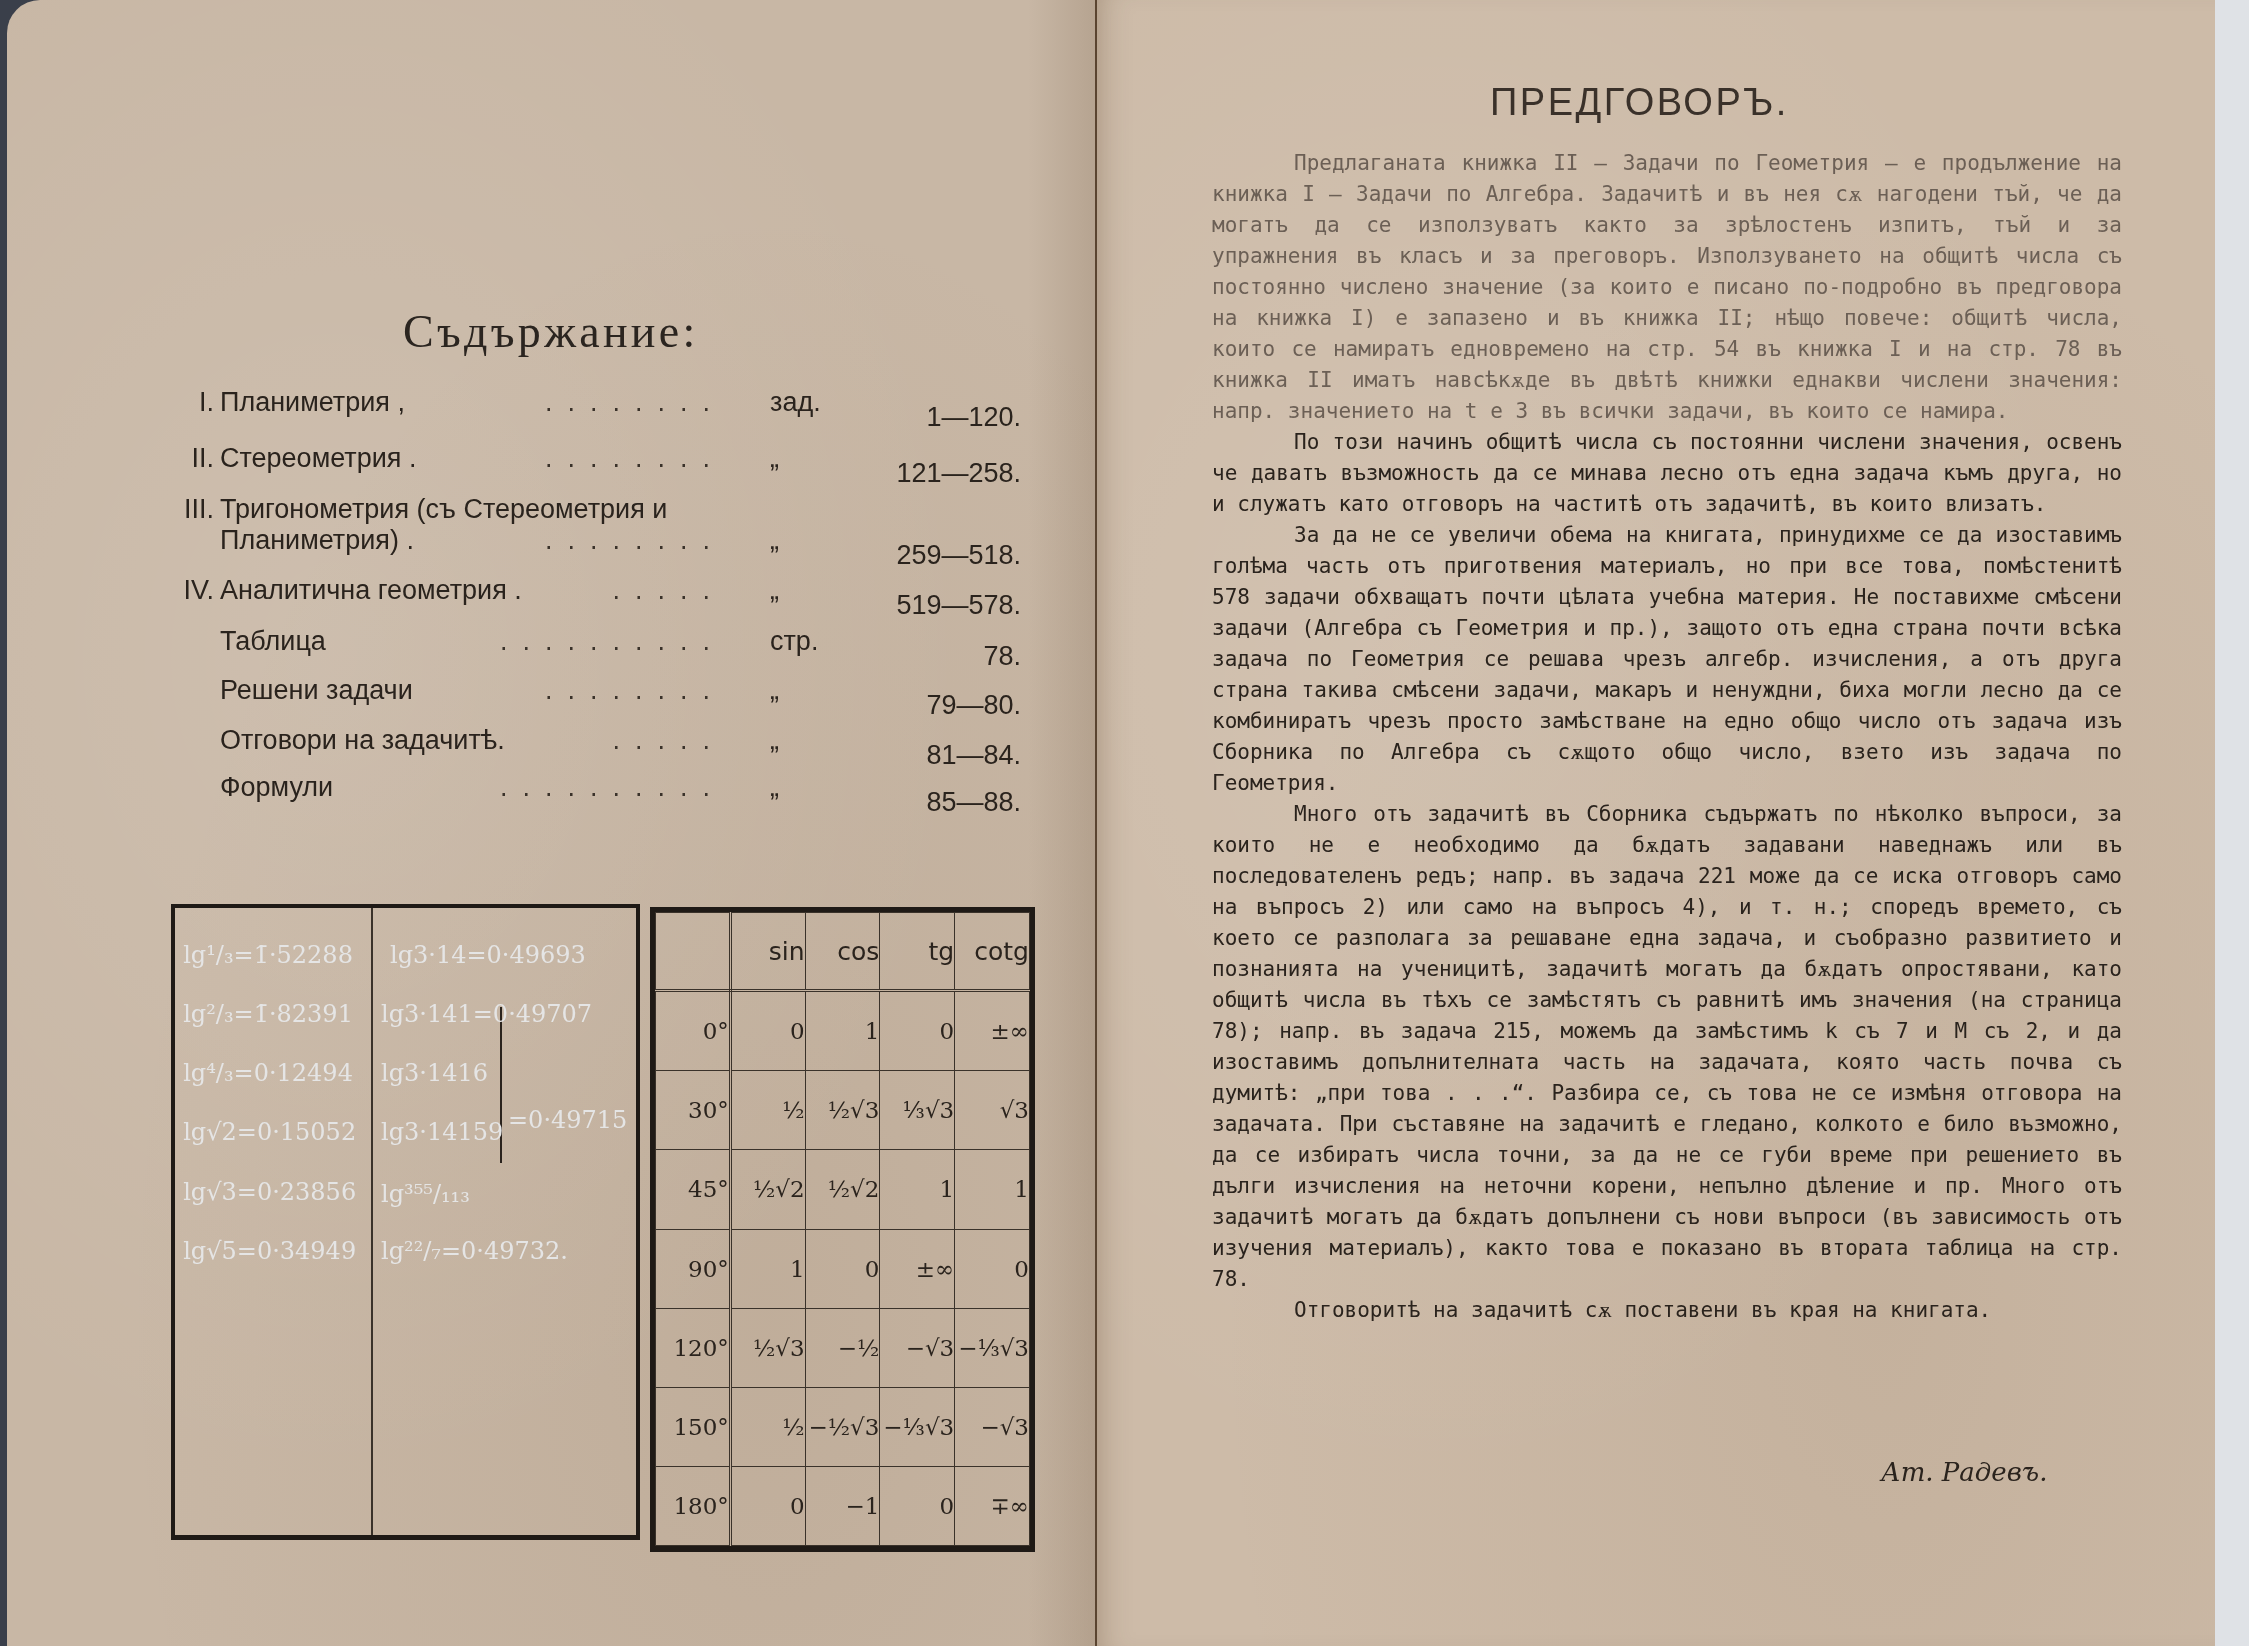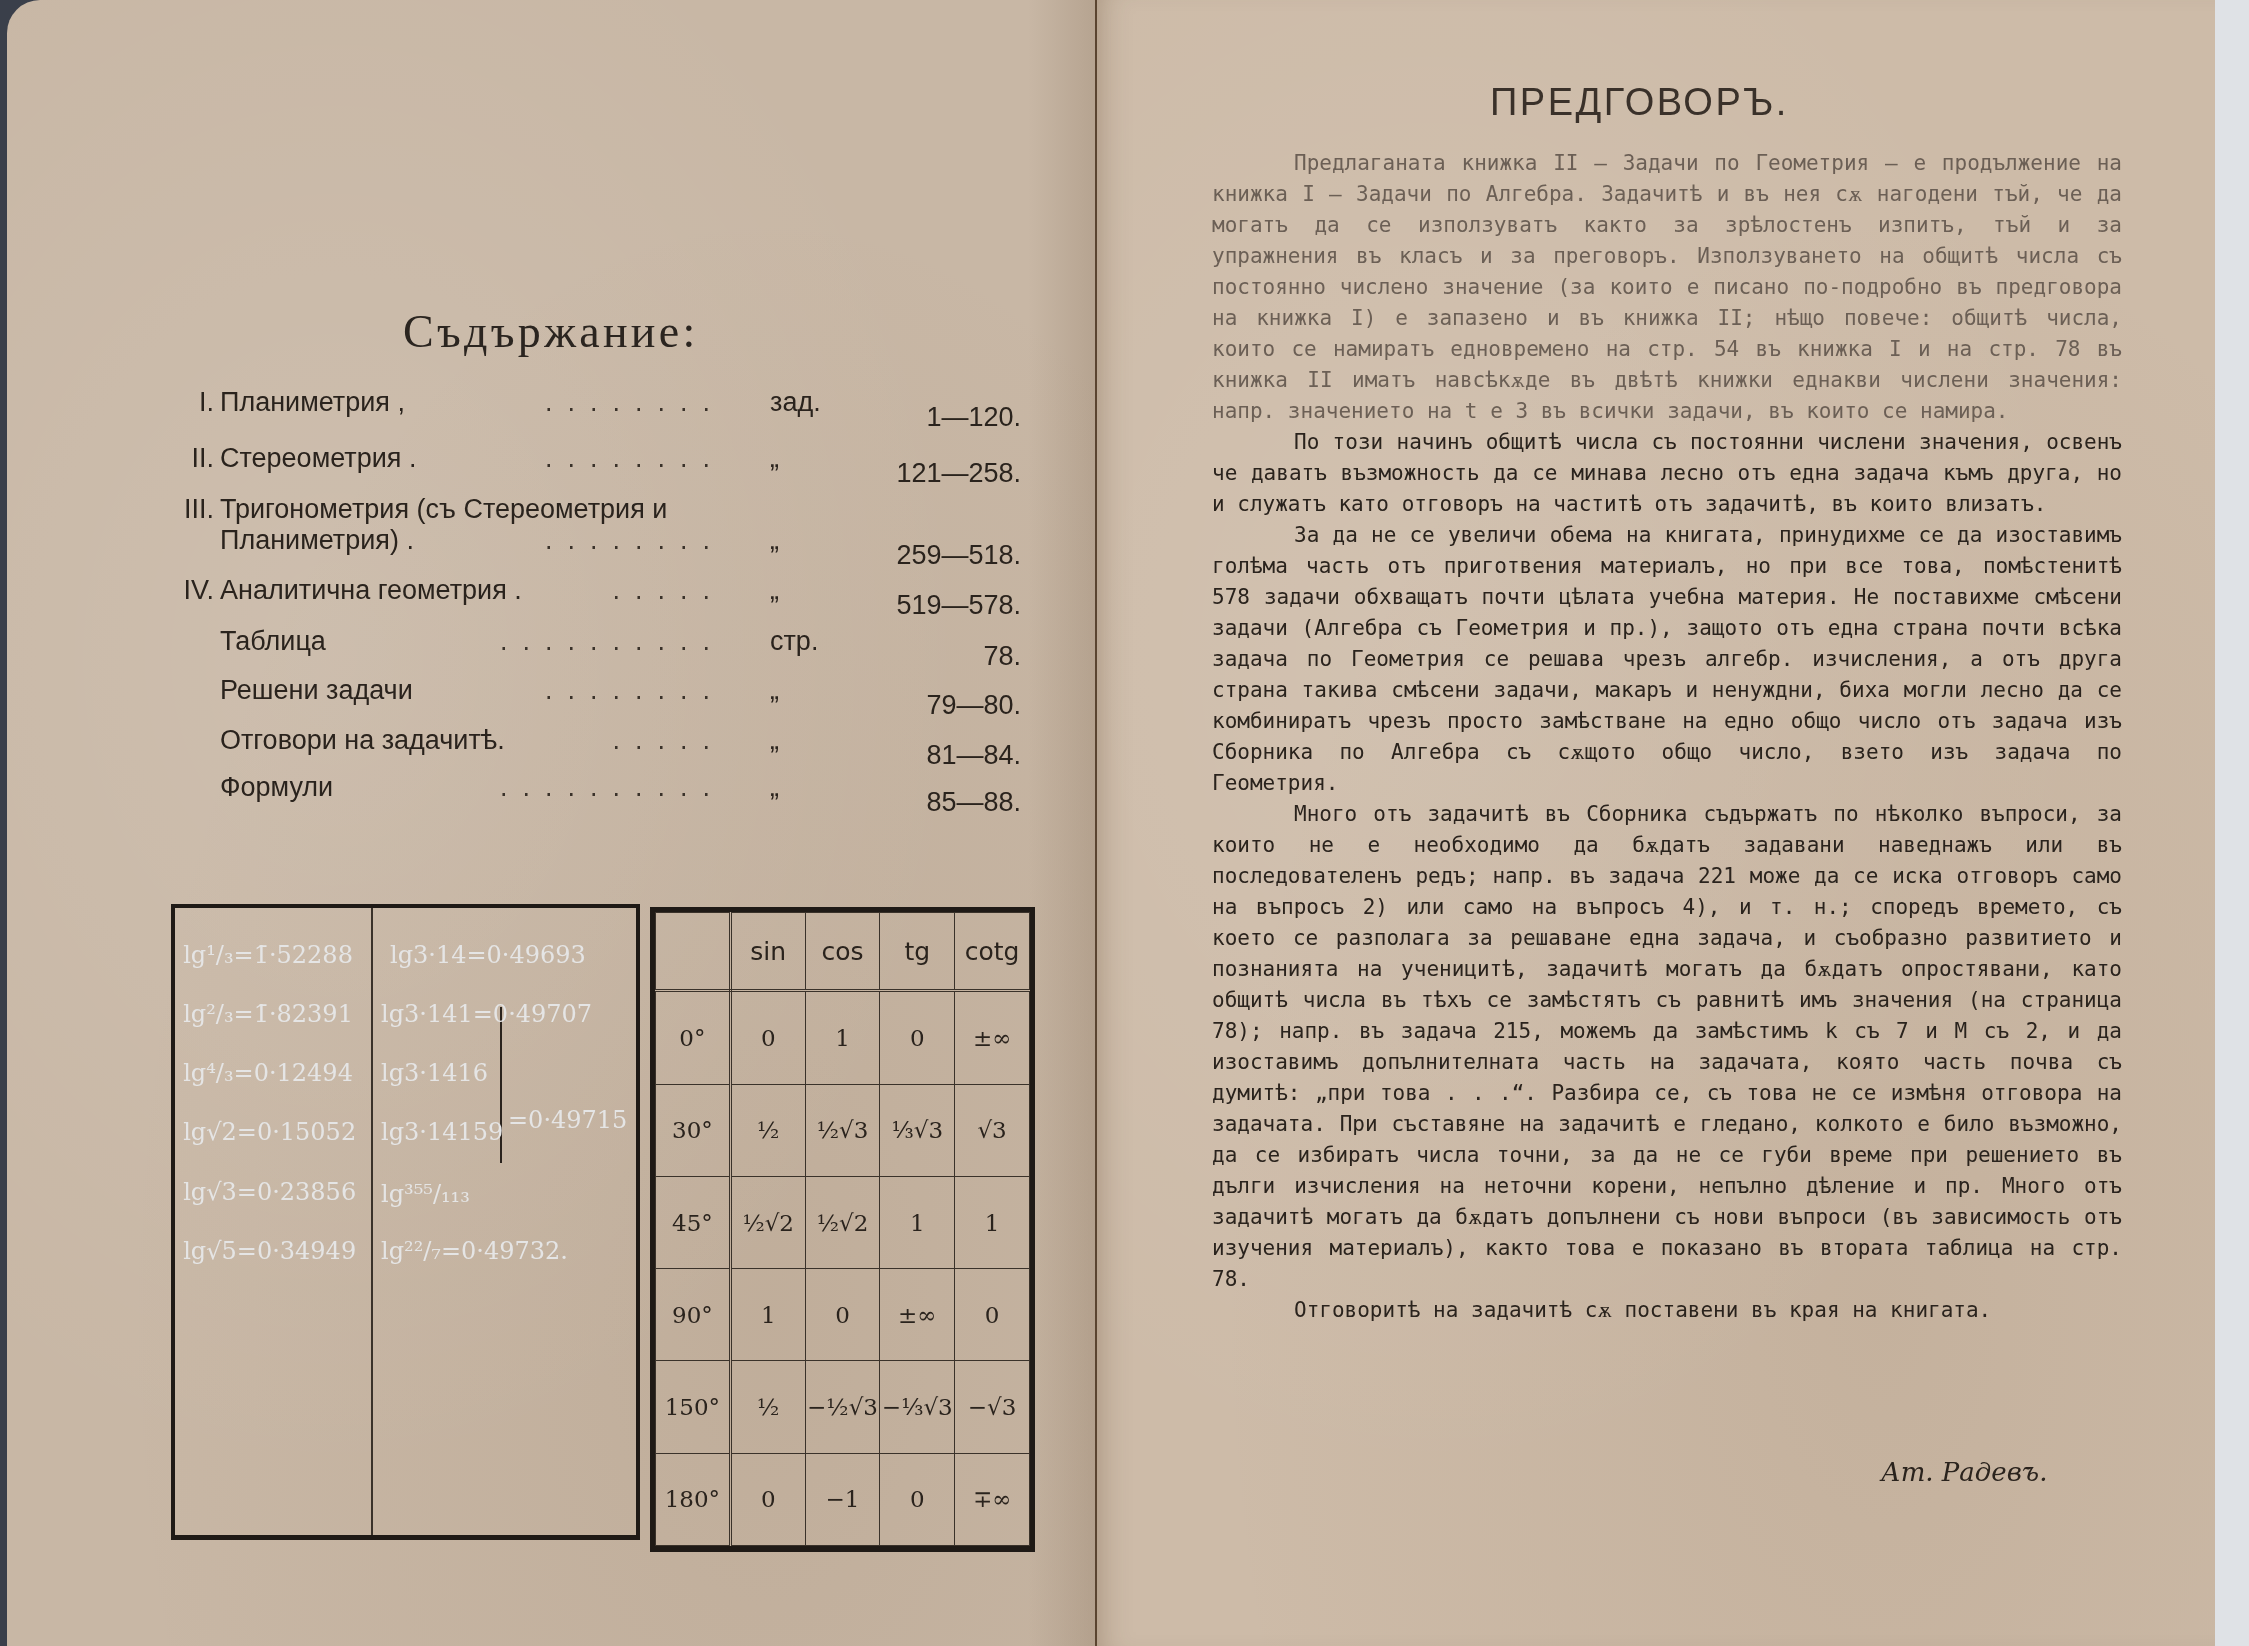--- a/index.html
+++ b/index.html
@@ -40,21 +40,21 @@
              border:4.1px solid #1f1a16; border-bottom-width:5.8px; }
   .log-divider { position:absolute; left:196px; top:0; width:1.6px; height:100%; background:#3a322a; }
   .log-cell { position:absolute; font-family:"DejaVu Serif", serif; font-size:24px; white-space:nowrap; color:#e5e5e5; }
   .log-brace { position:absolute; left:325px; top:99px; width:1.6px; height:156px; background:#2a231d; }
 
   
   .trig-box { position:absolute; left:650px; top:907px; width:375px; height:634px;
               border:5px solid #1f1a16; border-bottom-width:6.6px; }
   .trig-table { border-collapse:collapse; width:100%; height:100%; table-layout:fixed;
                 font-family:"DejaVu Serif", serif; font-size:23px; color:#2a231d; }
-  .trig-table td, .trig-table th { border:1.2px solid #3a322a; text-align:center; padding:0; font-weight:normal; }
+  .trig-table td, .trig-table th { border:1.2px solid #3a322a; text-align:right; padding:0; font-weight:normal; }
   .trig-table th { font-family:"DejaVu Sans", sans-serif; font-size:25px; height:76px; border-bottom:3.3px double #3a322a; }
   .trig-table tr:first-child th:first-child { border-right:3.3px double #3a322a; }
   .trig-table td:first-child { border-right:3.3px double #3a322a; }
   .trig-table td { height:66px; }
 
   
   .pref-title { position:absolute; left:1490px; top:81px; font-size:38px; letter-spacing:2.5px;
                 font-family:"Liberation Sans", sans-serif; color:#3a312a; }
   .pref-body { position:absolute; left:1212px; top:148px; width:910px;
                font-family:"DejaVu Sans Mono", monospace; font-size:21px; line-height:31px;
@@ -191,20 +191,27 @@
           <td>1</td>
         </tr>
         <tr>
           <td>90°</td>
           <td>1</td>
           <td>0</td>
           <td>±∞</td>
           <td>0</td>
         </tr>
         <tr>
+          <td>120°</td>
+          <td>½√3</td>
+          <td>−½</td>
+          <td>−√3</td>
+          <td>−⅓√3</td>
+        </tr>
+        <tr>
           <td>150°</td>
           <td>½</td>
           <td>−½√3</td>
           <td>−⅓√3</td>
           <td>−√3</td>
         </tr>
         <tr>
           <td>180°</td>
           <td>0</td>
           <td>−1</td>

